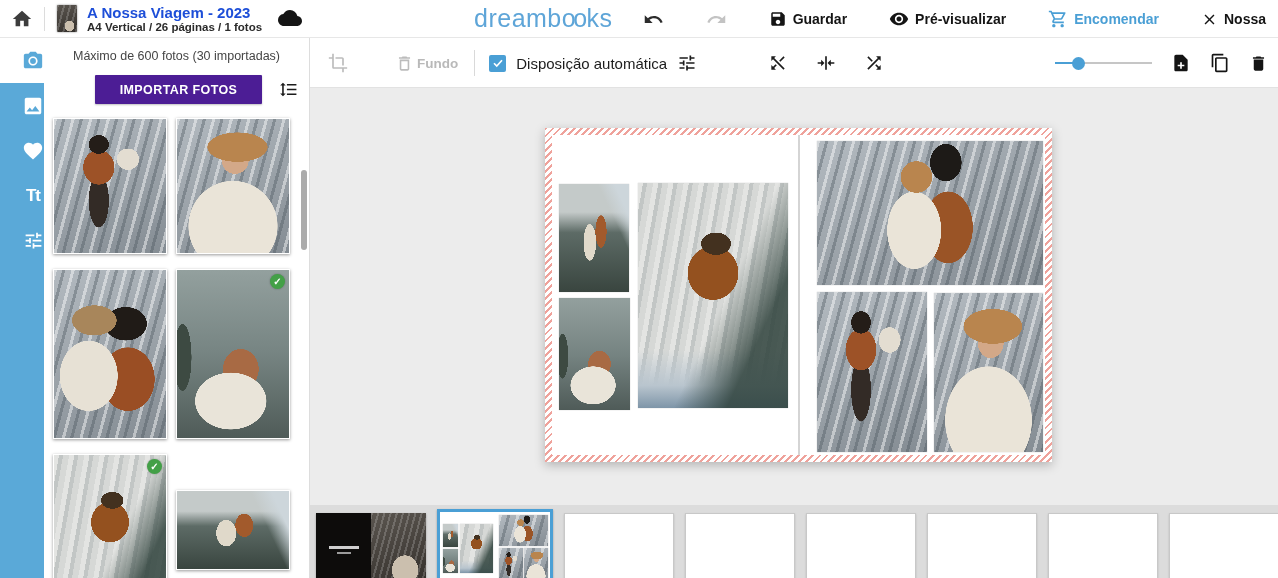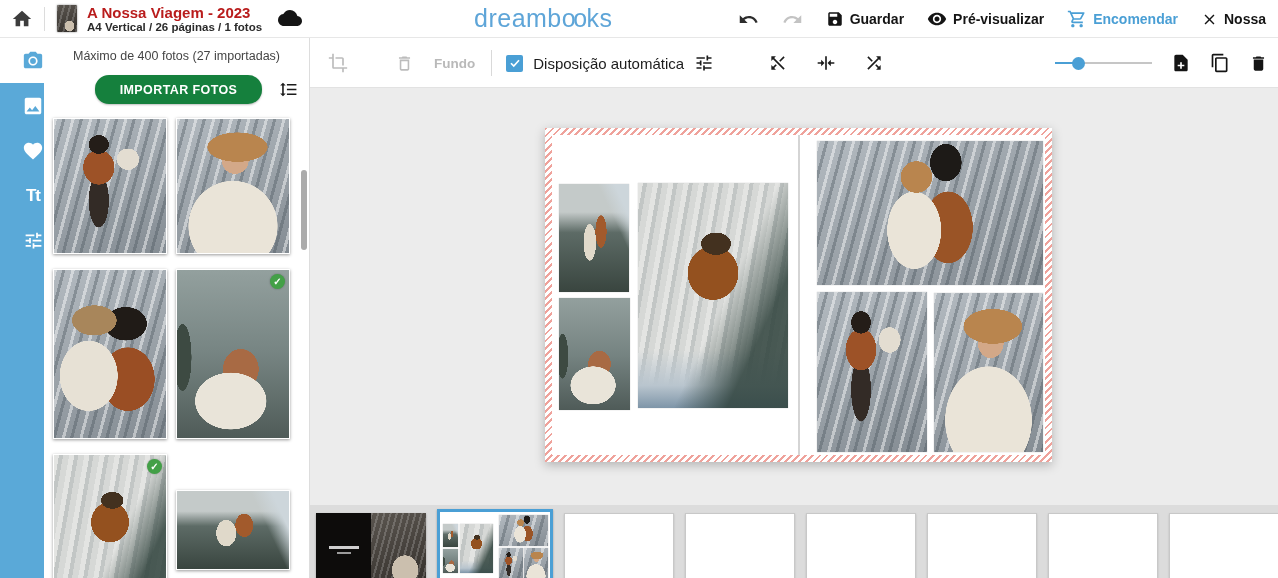--- a/index.html
+++ b/index.html
@@ -7,42 +7,42 @@
     font-family:"Liberation Sans", sans-serif; }
   .app { position:relative; width:1278px; height:578px; background:#fff; }
 
   
   .header { position:absolute; left:0; top:0; width:1278px; height:38px; background:#fff;
     border-bottom:1px solid #e7e7e7; display:flex; align-items:center; z-index:30; }
   .home-btn { width:44px; height:100%; display:flex; align-items:center; justify-content:center; cursor:pointer; }
   .hdr-divider { width:1px; height:24px; background:#dcdcdc; }
   .proj-thumb { width:20px; height:27px; margin:0 10px 0 12px; border-radius:1px;
     box-shadow:0 0 2px rgba(0,0,0,.5); }
-  .proj-title { font-size:15px; font-weight:700; color:#b91c1c; line-height:17px; }
+  .proj-title { font-size:15px; font-weight:700; color:#1d4ed8; line-height:17px; }
   .proj-sub { font-size:11.5px; font-weight:700; color:#2b2b2b; line-height:13px; }
   .cloud-wrap { margin-left:16px; display:flex; align-items:center; }
   .logo { position:absolute; left:474px; top:4px; font-size:25px; color:#5ea5d8; font-weight:500; letter-spacing:.5px; }
   .logo .oo { letter-spacing:-2.5px; margin-right:2px; }
-  .hdr-actions { position:absolute; right:12px; top:0; height:38px; display:flex; align-items:center; gap:23px; }
+  .hdr-actions { position:absolute; right:12px; top:0; height:38px; display:flex; align-items:center; gap:42px; }
   .hdr-item { display:flex; align-items:center; gap:6px; cursor:pointer; font-size:14px; font-weight:700; color:#141414; }
   .hdr-item.blue { color:#4a9fd5; }
   svg { display:block; }
 
   
   .iconbar { position:absolute; left:0; top:38px; width:44px; height:540px; background:#5aa9d8; z-index:20; }
   .ib-item { width:66px; height:45px; display:flex; align-items:center; justify-content:center; cursor:pointer; }
   .ib-item.active { background:#fff; }
   .ib-tt { font-size:17px; font-weight:700; color:#fff; letter-spacing:-1px; }
 
   
   .photo-panel { position:absolute; left:44px; top:38px; width:266px; height:540px; background:#fff;
     border-right:1px solid #ddd; overflow:hidden; z-index:10; }
   .limit-text { margin-top:11px; text-align:center; font-size:12.5px; color:#454545; }
-  .import-btn { position:absolute; left:51px; top:37px; width:167px; height:29px; background:#15803d;
-    border:none; border-radius:14px; color:#fff; font-family:inherit; font-size:12.5px; font-weight:700;
+  .import-btn { position:absolute; left:51px; top:37px; width:167px; height:29px; background:#4c1d95;
+    border:none; border-radius:1px; color:#fff; font-family:inherit; font-size:12.5px; font-weight:700;
     letter-spacing:.4px; cursor:pointer; box-shadow:0 1px 2px rgba(0,0,0,.25); }
   .sort-btn { position:absolute; right:11px; top:42px; cursor:pointer; }
   .scroll-thumb { position:absolute; right:2px; top:132px; width:6px; height:80px; background:#ababab; border-radius:3px; cursor:pointer; }
 
   .gphoto { position:absolute; width:114px; border:1px solid #fff; box-shadow:0 1px 3px rgba(0,0,0,.4); cursor:pointer; }
   .badge { position:absolute; top:4px; right:4px; width:15px; height:15px; border-radius:50%;
     background:#43a047; color:#fff; font-size:10px; line-height:15px; text-align:center; font-weight:700;
     box-shadow:0 0 2px rgba(0,0,0,.3); }
 
   
@@ -92,21 +92,21 @@
   .ph-cover-dark { background-color:#46423d; background-image:
     radial-gradient(24% 20% at 62% 78%, #cbbfae 99%, transparent),
     repeating-linear-gradient(105deg, rgba(255,255,255,.18) 0 2px, rgba(255,255,255,0) 2px 6px),
     linear-gradient(160deg,#5a554f,#332f2b); }
 
   
   .workspace { position:absolute; left:310px; top:38px; width:968px; height:540px; }
   .toolbar { position:relative; height:50px; background:#fff; border-bottom:1px solid #e2e2e2; }
   .tb-left { position:absolute; left:18px; top:0; height:50px; display:flex; align-items:center; }
   .tb-divider { width:1px; height:26px; background:#d9d9d9; }
-  .fundo-label { font-size:13.5px; font-weight:700; color:#b9b9b9; margin-left:20px;text-align:right; }
+  .fundo-label { font-size:13.5px; font-weight:700; color:#b9b9b9; margin-left:3px;text-align:right; }
   .checkbox { width:17px; height:17px; background:#4a9fd5; border-radius:2px; display:flex;
     align-items:center; justify-content:center; cursor:pointer; }
   .auto-label { font-size:15px; color:#1c1c1c; margin-left:10px; }
   .tb-mid { position:absolute; left:458px; top:0; height:50px; display:flex; align-items:center; gap:28px; }
   .tb-right { position:absolute; right:10px; top:0; height:50px; display:flex; align-items:center; gap:19px; }
   .slider { position:relative; width:97px; height:14px; cursor:pointer; }
   .slider .track { position:absolute; left:0; right:0; top:6px; height:2px; background:#c6c6c6; }
   .slider .fill  { position:absolute; left:0; width:24%; top:6px; height:2px; background:#4a9fd5; }
   .slider .knob  { position:absolute; left:24%; top:1px; width:13px; height:13px; margin-left:-6px;
     border-radius:50%; background:#4a9fd5; }
@@ -239,21 +239,21 @@
     <div class="ib-item">
       <span>
         <svg width="21" height="21" viewBox="0 0 24 24" fill="#fff">
             <path d="M3 17v2h6v-2H3zM3 5v2h10V5H3zm10 16v-2h8v-2h-8v-2h-2v6h2zM7 9v2H3v2h4v2h2V9H7zm14 4v-2H11v2h10zm-6-4h2V7h4V5h-4V3h-2v6z"></path>
           </svg>
       </span>
     </div>
   </div>
 
   <div class="photo-panel">
-    <div class="limit-text">Máximo de 400 fotos (27 importadas)</div>
+    <div class="limit-text">Máximo de 600 fotos (30 importadas)</div>
     <button class="import-btn">IMPORTAR FOTOS</button>
     <span class="sort-btn">
       <svg width="19" height="19" viewBox="0 0 24 24" fill="#1b1b1b">
           <path d="M6 7h2.5L5 3.5 1.5 7H4v10H1.5L5 20.5 8.5 17H6V7zm4-2v2h12V5H10zm0 14h12v-2H10v2zm0-6h12v-2H10v2z"></path>
         </svg>
     </span>
 
     <div class="gphoto ph-rocks-couple" style="left:9px; top:80px; height:136px;"></div>
     <div class="gphoto ph-hat-woman" style="left:132px; top:80px; height:136px;"></div>
     <div class="gphoto ph-selfie" style="left:9px; top:231px; height:170px;"></div>

